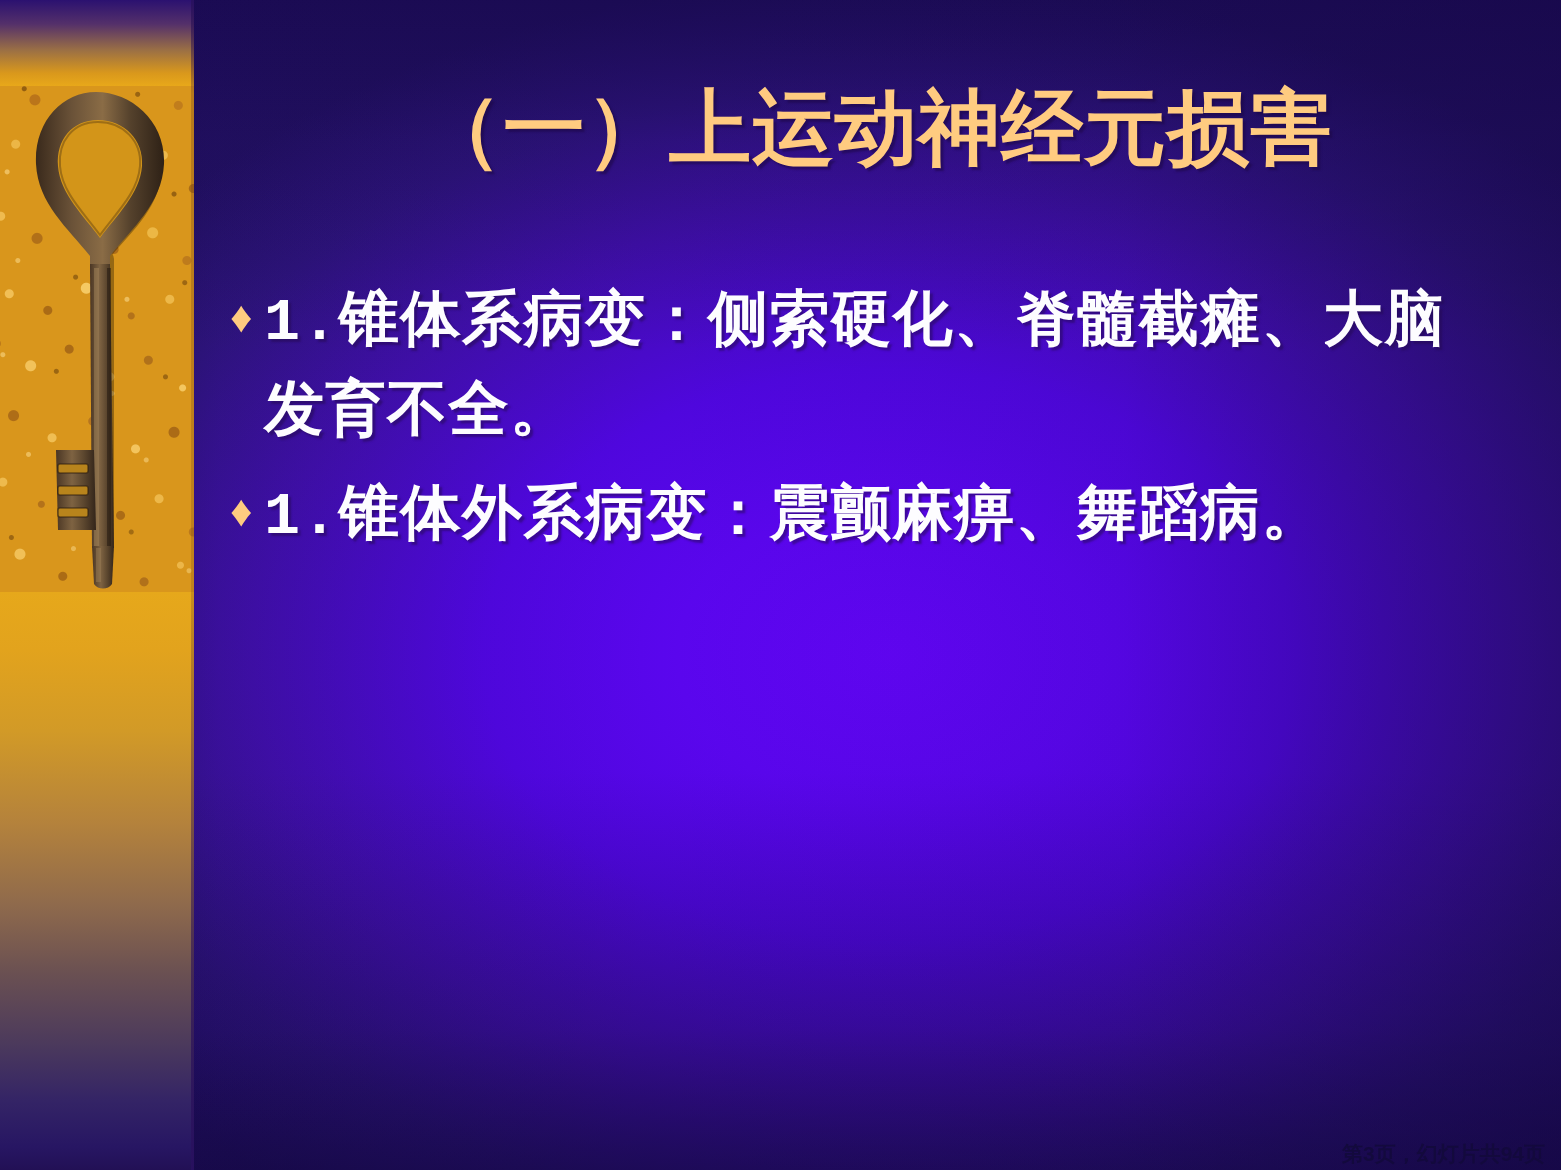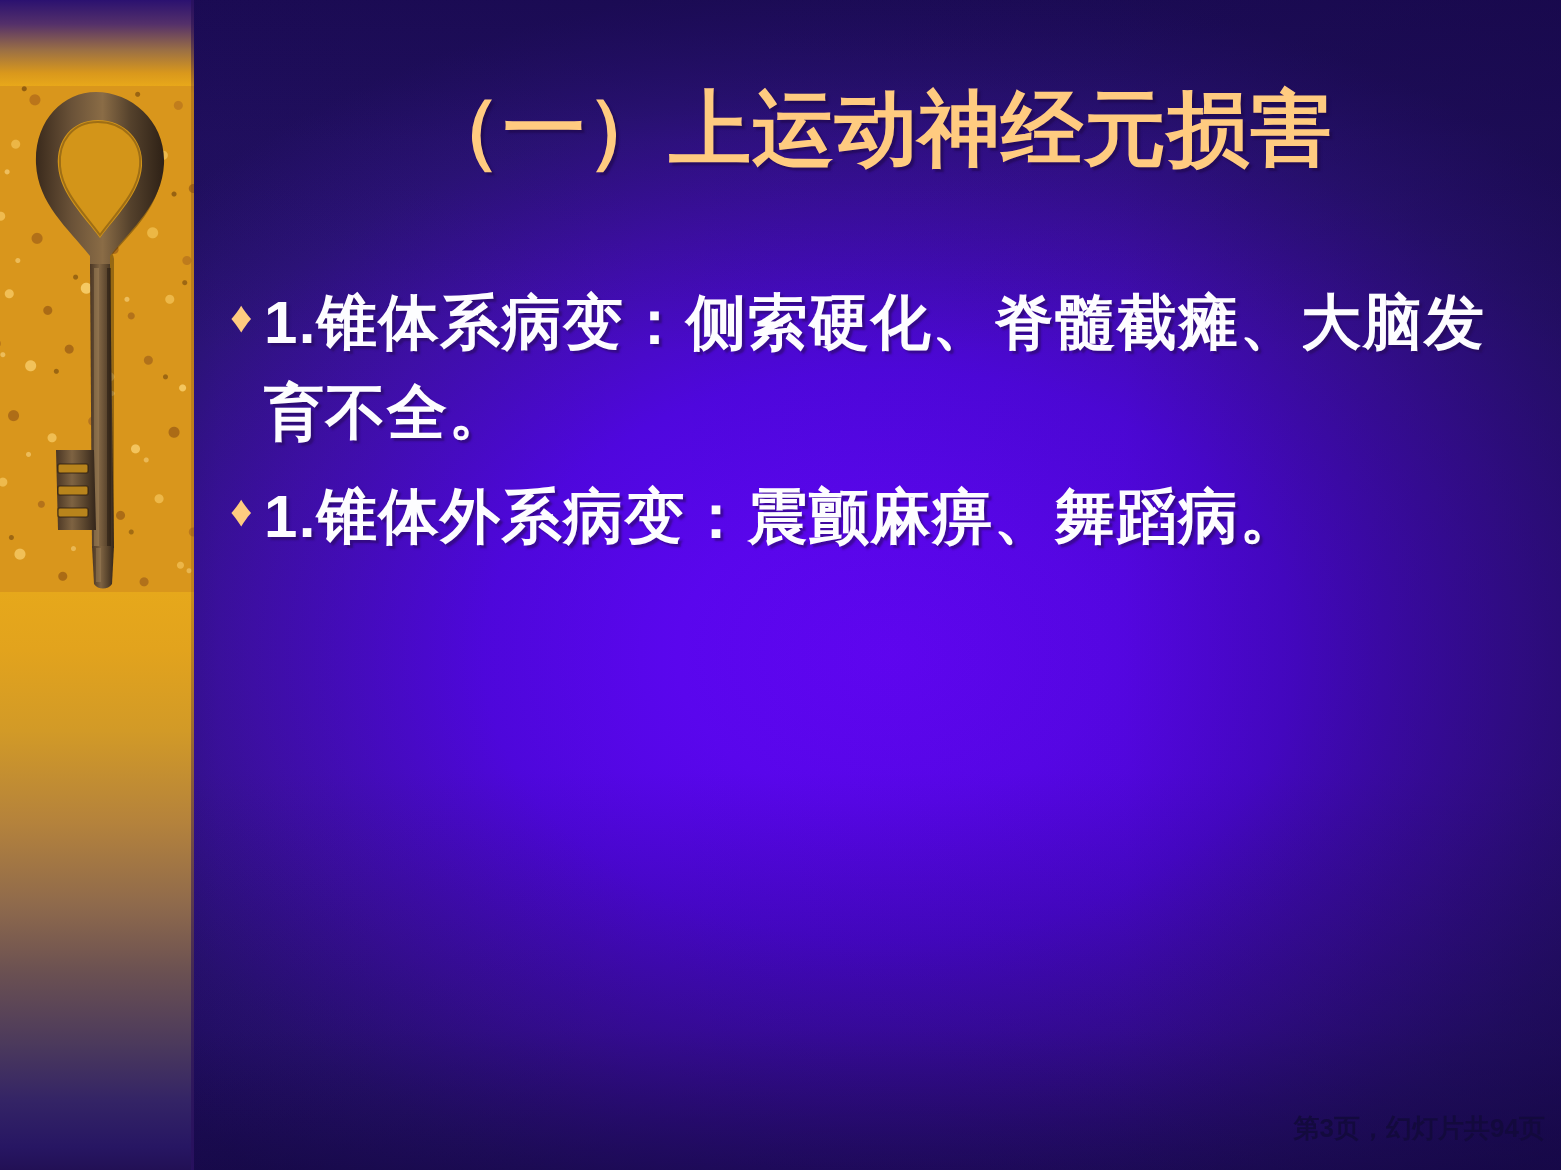--- a/index.html
+++ b/index.html
@@ -223,20 +223,21 @@
     right: 2px;
     top: 88px;
     text-align: center;
     font-size: 82px;
     line-height: 1.0;
     font-weight: bold;
     color: #ffcb80;
     letter-spacing: 1px;
     white-space: nowrap;
     text-shadow: 3px 3px 2px rgba(30,8,70,0.55);
+    font-family: Liberation Serif, serif;
   }
 
   .body-list {
     position: absolute;
     left: 36px;
     right: 58px;
     top: 278px;
   }
   .bullet-row {
     display: flex;
@@ -253,28 +254,29 @@
     transform: translateY(-4px);
   }
   .bullet-text {
     flex: 1 1 auto;
     font-size: 60px;
     line-height: 90px;
     font-weight: bold;
     color: #fdfdff;
     letter-spacing: 1.5px;
     text-shadow: 3px 3px 2px rgba(36,10,80,0.5);
+    font-family: Liberation Mono, monospace;
   }
 
   
   .footer {
     position: absolute;
     right: 16px;
-    bottom: 24px;
-    font-size: 26px;
+    bottom: 2px;
+    font-size: 21px;
     font-weight: bold;
     color: #130a3c;
     letter-spacing: 0px;
     opacity: 0.92;
   }
 </style>
 </head>
 <body>
 
 <div id="slide">

